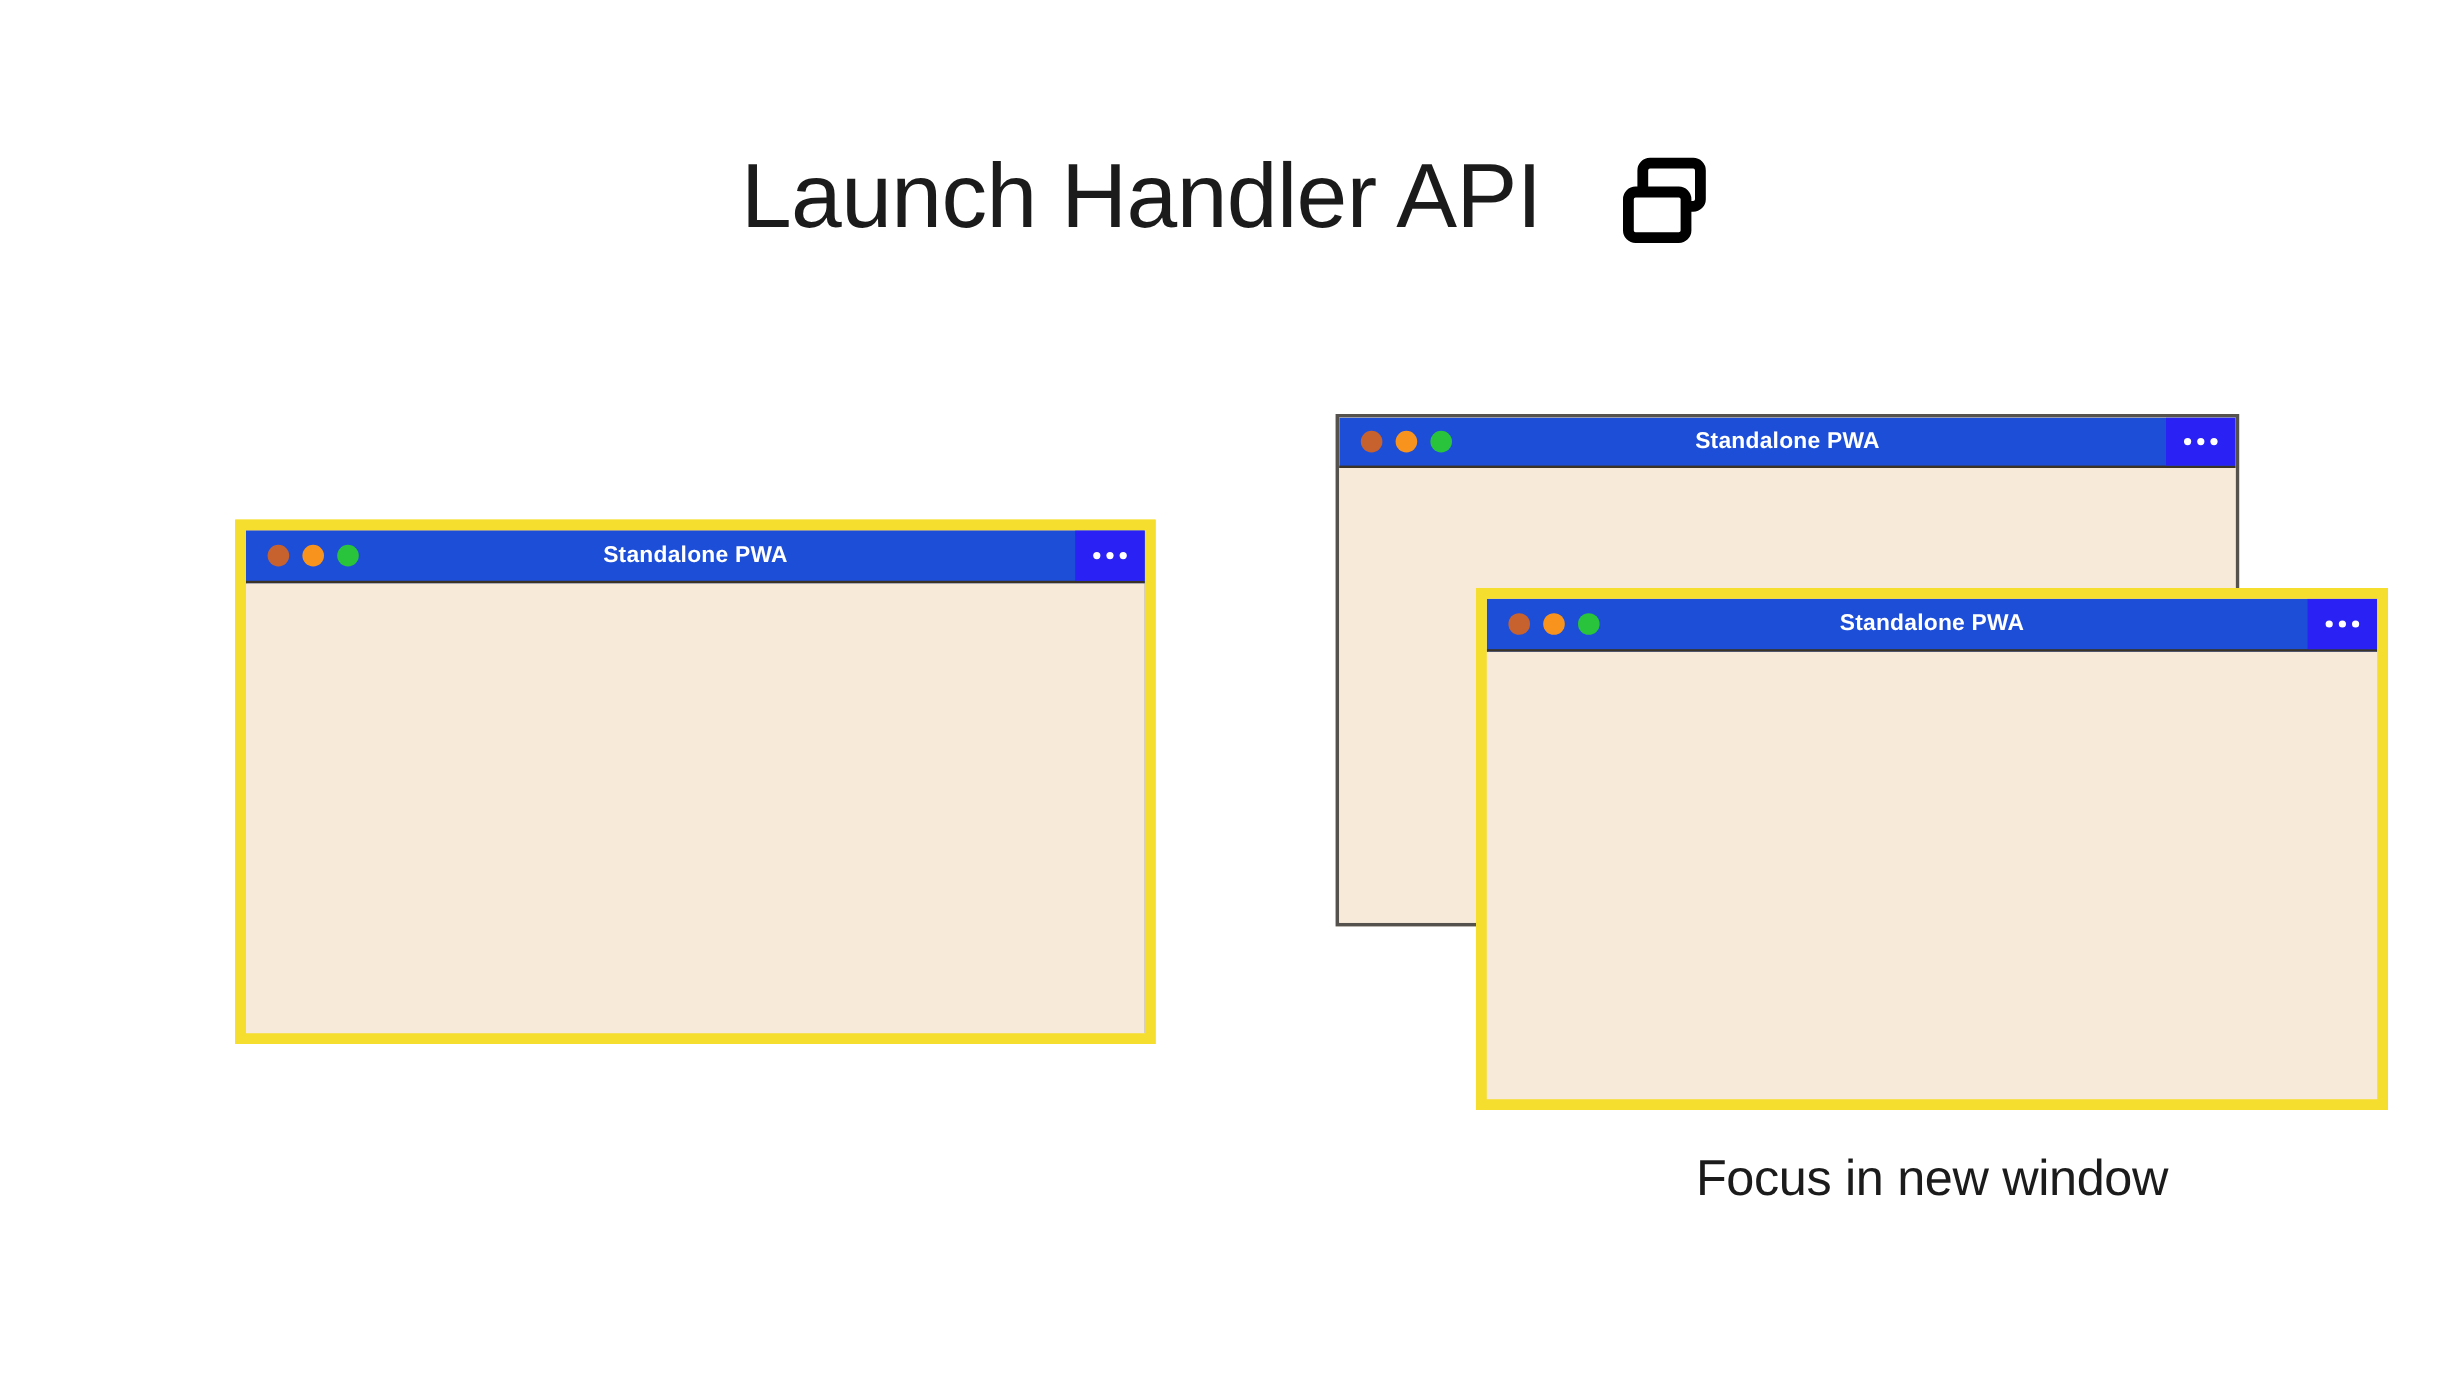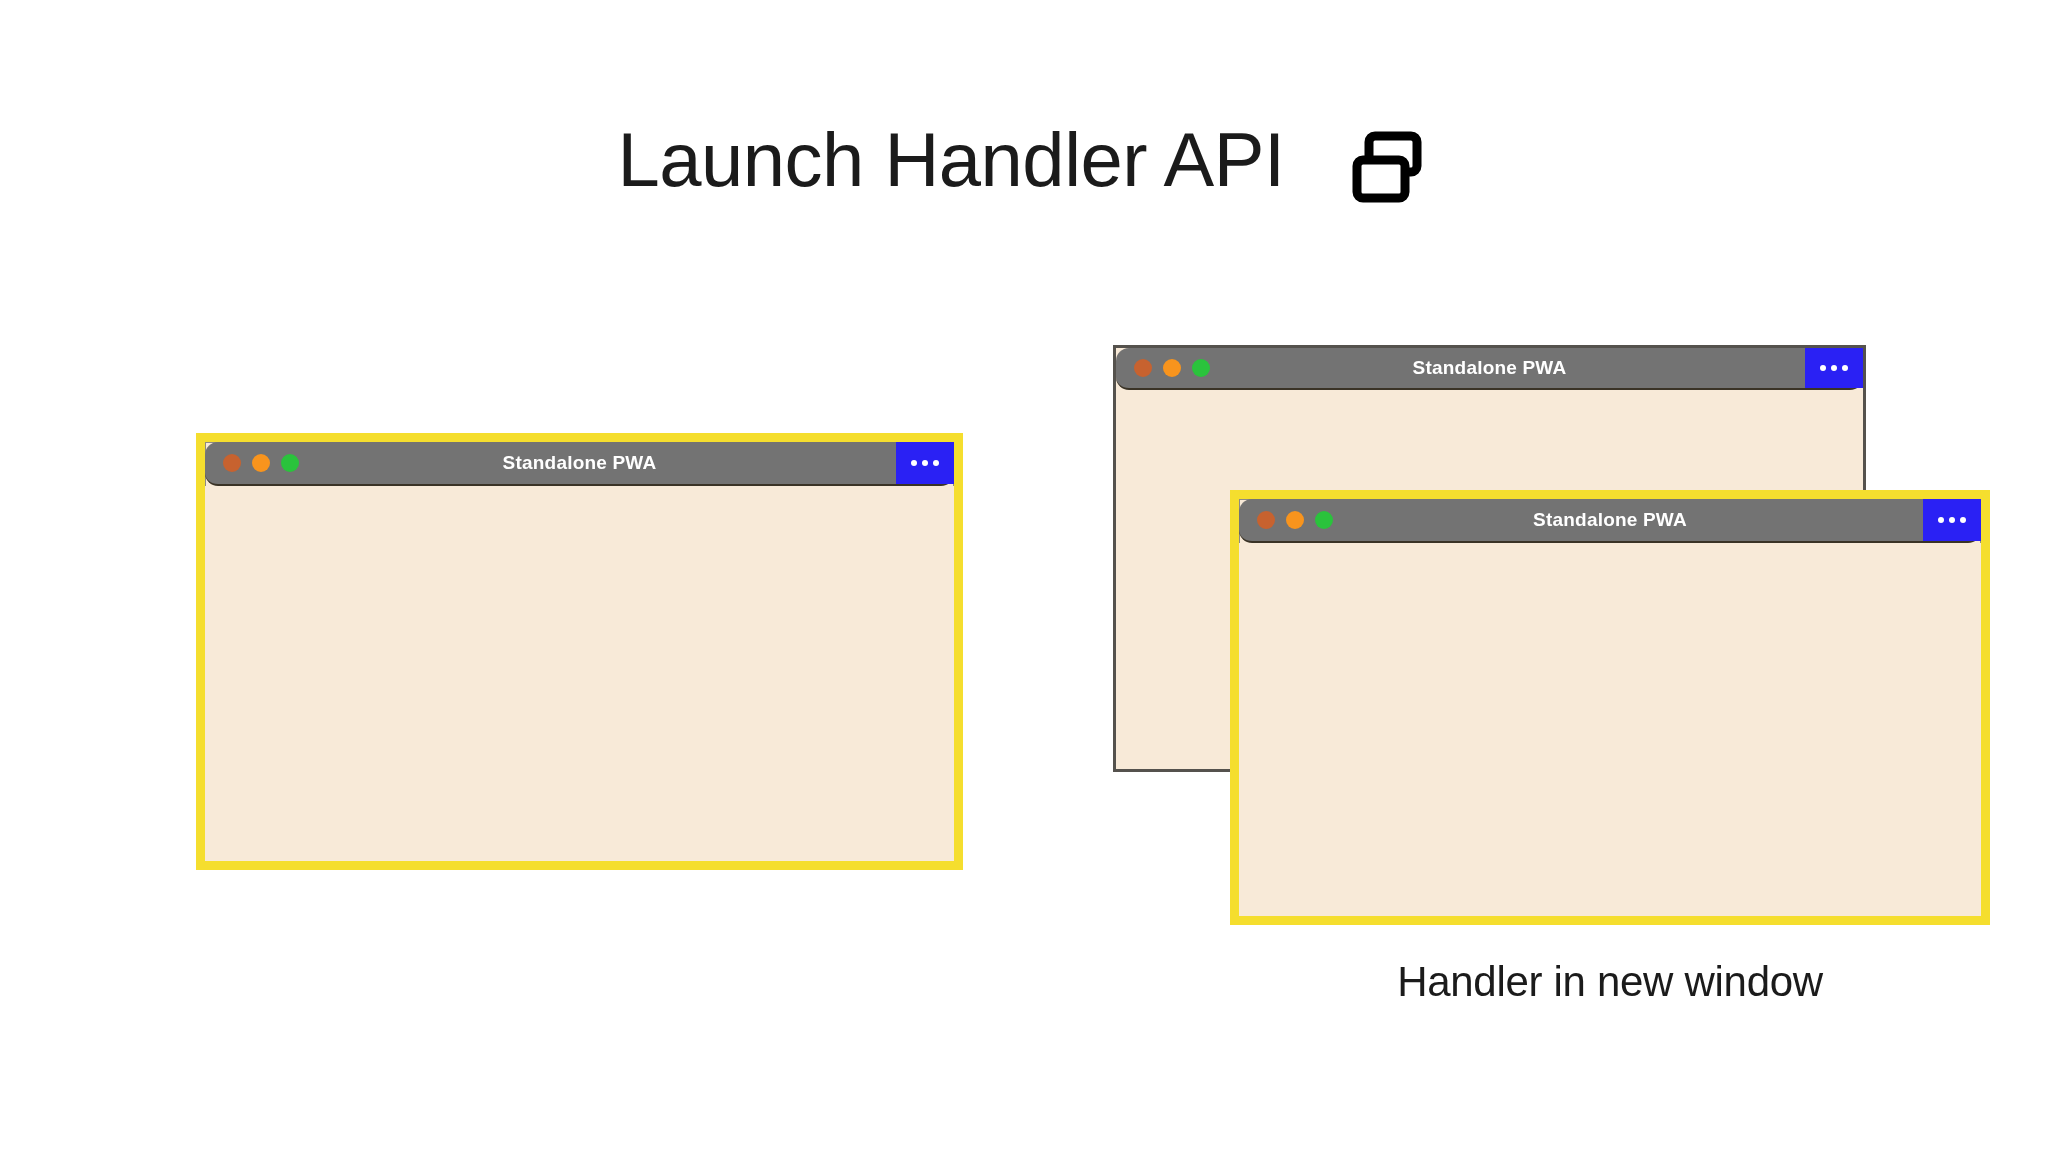--- a/index.html
+++ b/index.html
@@ -17,21 +17,21 @@
     -webkit-font-smoothing: antialiased;
   }
 
   
   .header {
     position: absolute;
     left: 0;
     top: 118px;
     width: 2048px;
     display: flex;
-    align-items: flex-start;
+    align-items: center;
     justify-content: center;
     gap: 60px;
   }
   .header-title {
     font-size: 76px;
     font-weight: 400;
     color: #1b1b1b;
     letter-spacing: -0.5px;
     line-height: 1.1;
     white-space: nowrap;
@@ -77,25 +77,24 @@
     overflow: hidden;
   }
   .window.highlight .window-inner {
     box-shadow: inset 0 0 0 1px #8d8a84;
   }
 
   .titlebar {
     position: relative;
     height: 42px;
     flex: 0 0 42px;
-    background: #737373;
+    background: #1d4ed8;
     display: flex;
     align-items: center;
     border-bottom: 2px solid #3a3326;
-    border-radius: 13px;
   }
   .titlebar-sm {
     height: 40px;
     flex-basis: 40px;
   }
 
   .traffic-lights {
     display: flex;
     align-items: center;
     gap: 11px;
@@ -231,15 +230,15 @@
         <div class="menu-button">
           <span class="menu-dot"></span>
           <span class="menu-dot"></span>
           <span class="menu-dot"></span>
         </div>
       </div>
       <div class="window-body"></div>
     </div>
   </div>
 
-  <div class="caption" style="left:1230px; top:958px; width:760px;">Handler in new window</div>
+  <div class="caption" style="left:1230px; top:958px; width:760px;">Focus in new window</div>
 
 </div>
 
 </body></html>

